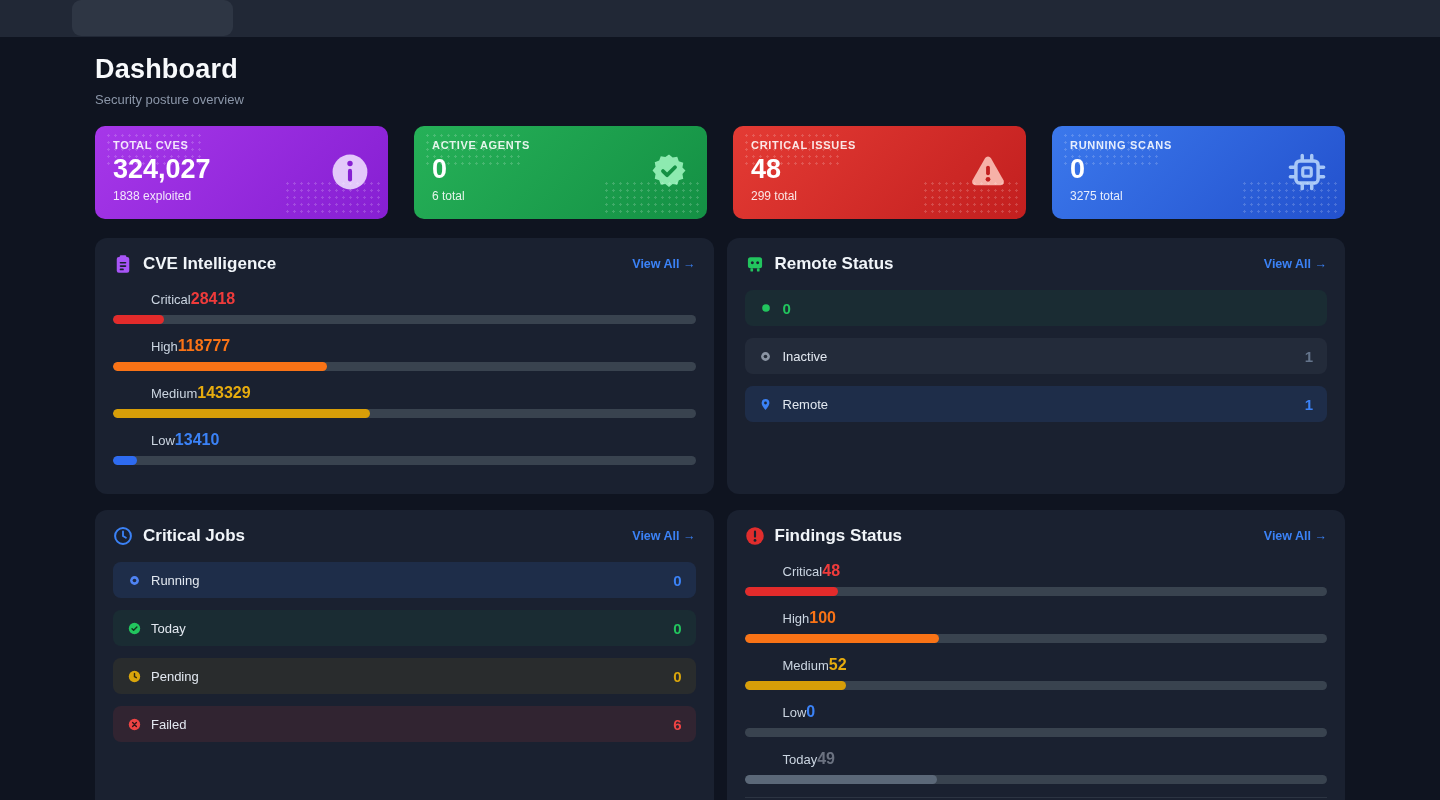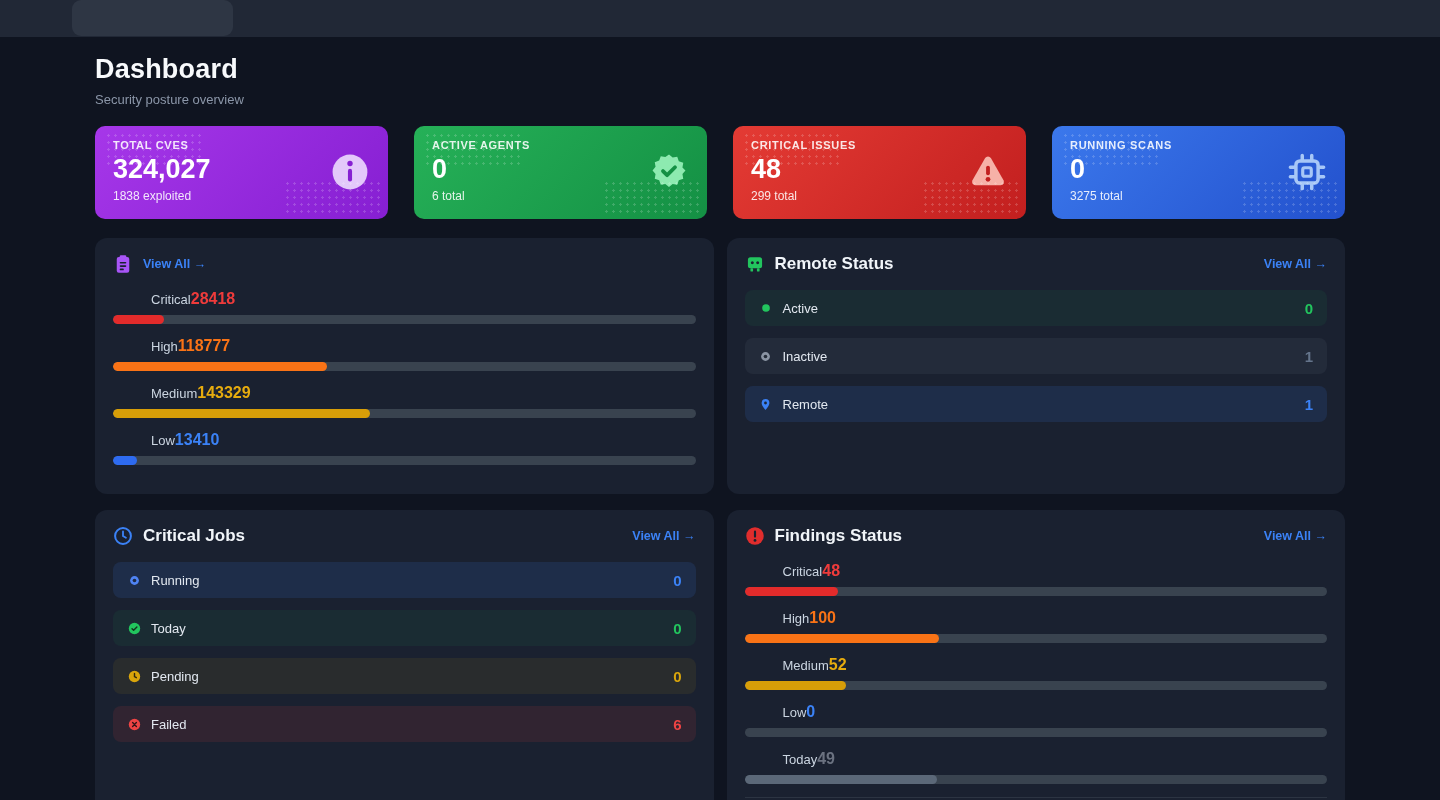--- a/index.html
+++ b/index.html
@@ -120,20 +120,21 @@
       <div class="panel-head">
         <span class="panel-icon">
           <svg viewBox="0 0 24 24">
               <rect x="8" y="1.5" width="8" height="4" rx="1.5" fill="#a855f7"></rect>
               <rect x="4.5" y="3.5" width="15" height="19" rx="2.5" fill="#a855f7"></rect>
               <rect x="8" y="9.5" width="8" height="2" rx="1" fill="#1a2130"></rect>
               <rect x="8" y="13.5" width="8" height="2" rx="1" fill="#1a2130"></rect>
               <rect x="8" y="17.5" width="5" height="2" rx="1" fill="#1a2130"></rect>
             </svg>
         </span>
+        <h2 class="panel-title">CVE Intelligence</h2>
         <a class="view-all">View All →</a>
       </div>
       <div id="cve-rows">
           <div class="metric">
             <div class="metric-top">
               <span class="metric-label">Critical</span>
               <span class="metric-value" style="color:#ef3b3b">28418</span>
             </div>
             <div class="track">
               <div class="fill" style="width:8.8%;background:#e32b2b"></div>
@@ -183,21 +184,20 @@
         <h2 class="panel-title">Remote Status</h2>
         <a class="view-all">View All →</a>
       </div>
       <div id="agent-rows">
           <div class="srow" style="background: rgba(34, 197, 94, 0.07);">
             <span class="srow-icon">
               <svg viewBox="0 0 12 12" width="10" height="10">
                 <circle cx="6" cy="6" r="4.6" fill="#22c55e"></circle>
               </svg>
             </span>
-            <span class="srow-label">Active</span>
             <span class="srow-value" style="color:#22c55e">0</span>
           </div>
           <div class="srow" style="background: rgba(148, 163, 184, 0.08);">
             <span class="srow-icon">
               <svg viewBox="0 0 12 12" width="11" height="11">
                 <circle cx="6" cy="6" r="4.8" fill="#8a94a3"></circle>
                 <circle cx="6" cy="6" r="2" fill="#242c38"></circle>
               </svg>
             </span>
             <span class="srow-label">Inactive</span>

